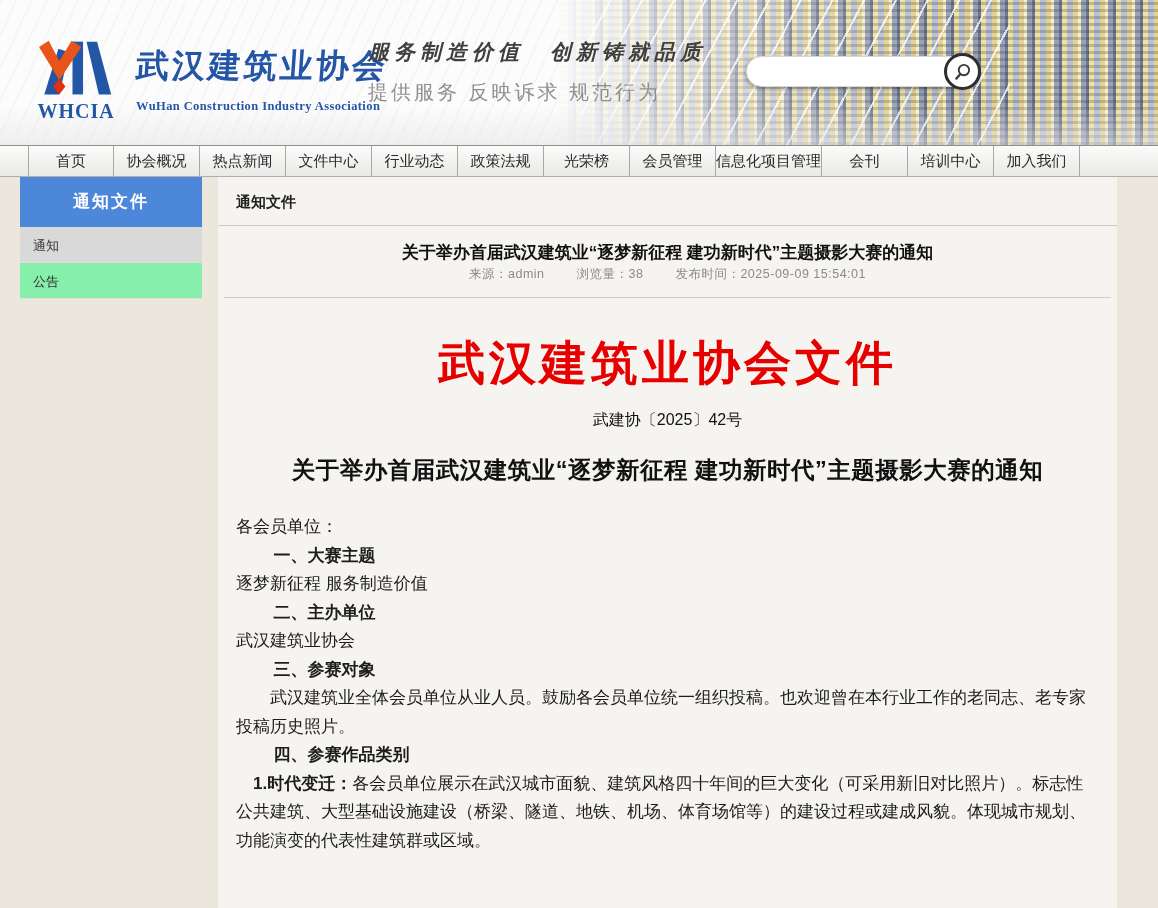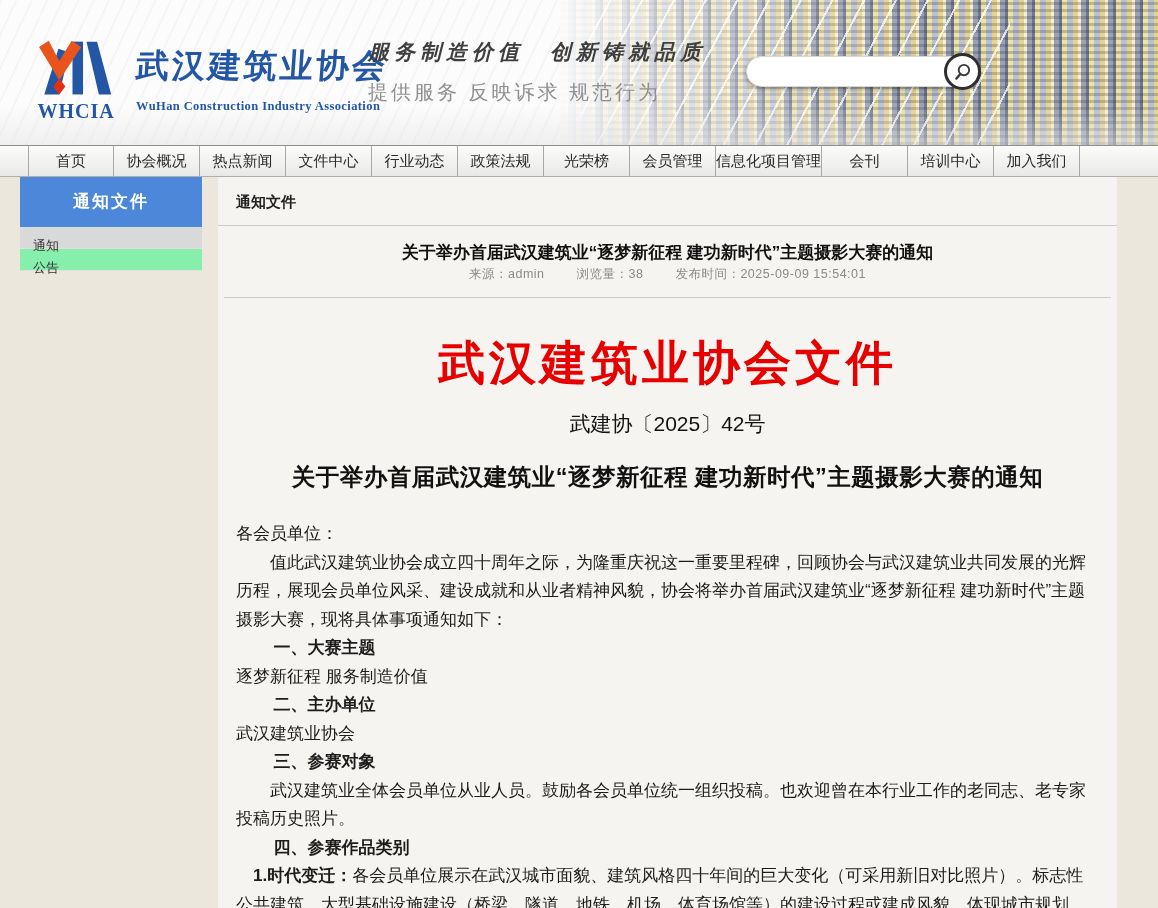--- a/index.html
+++ b/index.html
@@ -55,37 +55,37 @@
   .nav-item{width:86px;border-right:1px solid #a8a8a8;display:flex;align-items:center;justify-content:center;
     font-size:15px;color:#2a2a2a;cursor:pointer;white-space:nowrap;}
   .nav-item:first-child{border-left:1px solid #a8a8a8;}
   .nav-item.wide{width:106px;}
 
   
   .page{position:absolute;top:177px;left:0;right:0;bottom:0;background:#ece7dd;}
   .sidebar{position:absolute;left:20px;top:0;width:182px;}
   .side-title{height:50px;background:var(--accent-blue);color:#fff;font-size:17px;font-weight:bold;
     text-align:center;line-height:50px;letter-spacing:2px;}
-  .side-item{height:22px;line-height:38px;padding-left:13px;font-size:13px;color:#333;
+  .side-item{height:36px;line-height:38px;padding-left:13px;font-size:13px;color:#333;
     border-bottom:1px solid #e2dfda;cursor:pointer;}
   .side-item.active{background:#d9d9d9;}
   .side-item.normal{background:#86efac;}
 
   .main{position:absolute;left:218px;right:41px;top:0;bottom:0;background:#f6f4f0;
     padding:0 18px;overflow:hidden;}
   .bc{padding-top:16px;font-size:15px;font-weight:bold;color:#222;height:48px;}
   .hr{border-top:1px solid #ccc;margin:0 -18px;}
   .hr.inset{margin:0 -12px;}
   .art-title{margin-top:15px;text-align:center;font-size:17px;font-weight:bold;color:#111;}
   .meta{margin-top:2px;text-align:center;font-size:12.5px;color:#8a8a8a;letter-spacing:.5px;}
   .meta .grp{margin:0 14px;}
   .hr2-wrap{margin-top:14px;}
   .red-title{margin-top:34px;text-align:center;font-family:"DejaVu Serif","Liberation Serif",serif;
     font-weight:bold;font-size:47px;color:var(--doc-red);letter-spacing:4px;}
-  .doc-num{margin-top:15px;text-align:center;font-size:21px;color:#111;}
+  .doc-num{margin-top:15px;text-align:center;font-size:16px;color:#111;}
   .doc-title{margin-top:23px;text-align:center;font-size:23.5px;font-weight:bold;color:#111;letter-spacing:.5px;}
   .body-text{margin-top:27px;font-size:17px;color:#1c1c1c;line-height:28.5px;}
   .body-text p{margin:0;}
   .p-body{text-indent:2em;}
   .p-head{font-weight:bold;text-indent:2.2em;}
   .p-num{text-indent:1em;}
 </style>
 </head>
 <body>
 
@@ -165,21 +165,20 @@
     <div class="hr2-wrap">
         <div class="hr inset"></div>
       </div>
 
     <div class="red-title">武汉建筑业协会文件</div>
     <div class="doc-num">武建协〔2025〕42号</div>
     <div class="doc-title">关于举办首届武汉建筑业“逐梦新征程 建功新时代”主题摄影大赛的通知</div>
 
     <div class="body-text">
       <p>各会员单位：</p>
-      <p class="p-body">值此武汉建筑业协会成立四十周年之际，为隆重庆祝这一重要里程碑，回顾协会与武汉建筑业共同发展的光辉历程，展现会员单位风采、建设成就和从业者精神风貌，协会将举办首届武汉建筑业“逐梦新征程 建功新时代”主题摄影大赛，现将具体事项通知如下：</p>
       <p class="p-head">一、大赛主题</p>
       <p>逐梦新征程 服务制造价值</p>
       <p class="p-head">二、主办单位</p>
       <p>武汉建筑业协会</p>
       <p class="p-head">三、参赛对象</p>
       <p class="p-body">武汉建筑业全体会员单位从业人员。鼓励各会员单位统一组织投稿。也欢迎曾在本行业工作的老同志、老专家投稿历史照片。</p>
       <p class="p-head">四、参赛作品类别</p>
       <p class="p-num"><b>1.时代变迁：</b><span>各会员单位展示在武汉城市面貌、建筑风格四十年间的巨大变化（可采用新旧对比照片）。标志性公共建筑、大型基础设施建设（桥梁、隧道、地铁、机场、体育场馆等）的建设过程或建成风貌。体现城市规划、功能演变的代表性建筑群或区域。</span></p>
     </div>
   </div>

